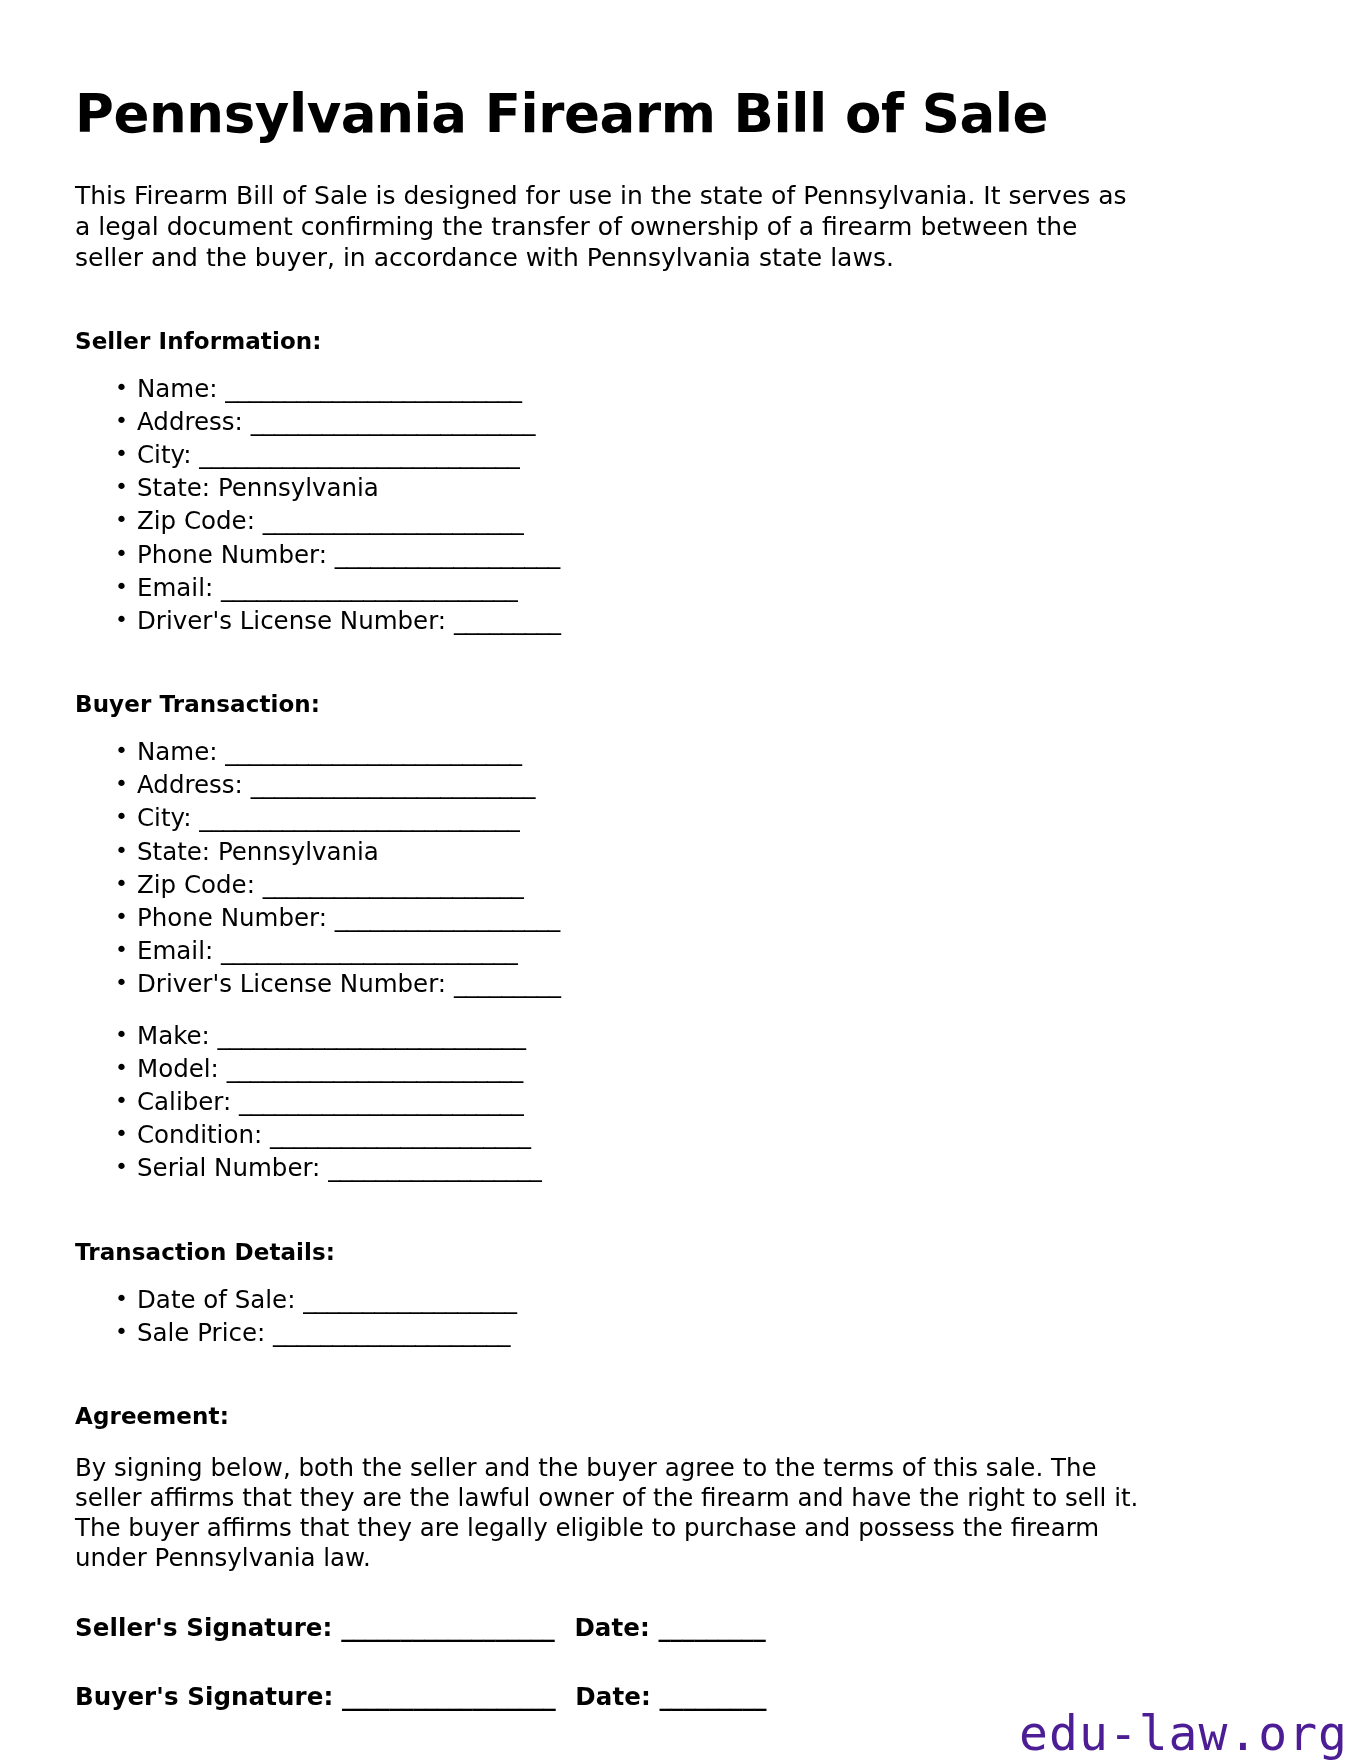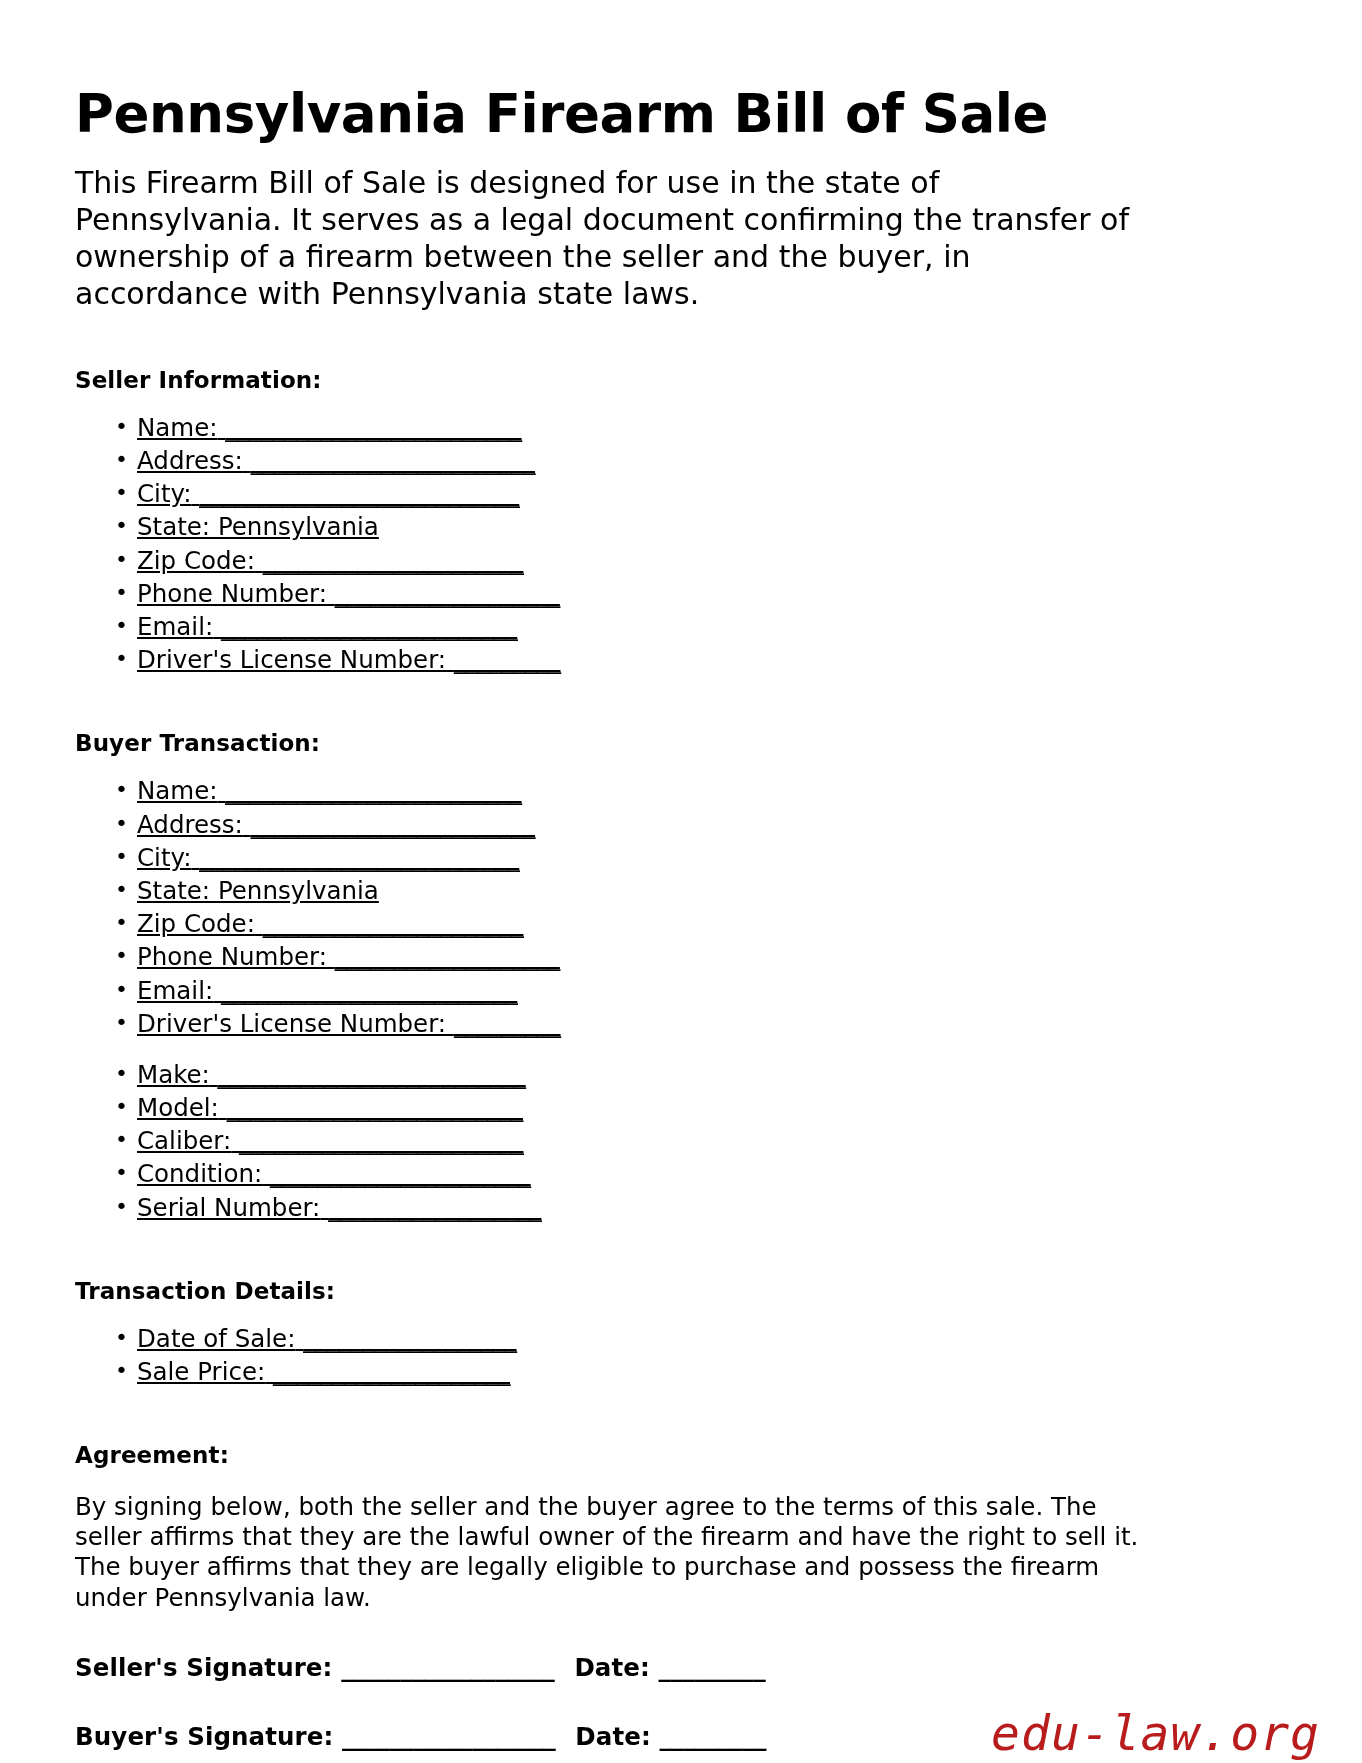--- a/index.html
+++ b/index.html
@@ -26,44 +26,43 @@
   }
   .doc-title {
     font-size: 53px;
     font-weight: bold;
     line-height: 1.12;
     letter-spacing: -0.4px;
     margin: 0 0 0 0;
     padding-top: 10px;
   }
   .intro {
-    font-size: 30px;
+    font-size: 25px;
     line-height: 1.23;
-    margin-top: 22px;
+    margin-top: 38px;
     max-width: 1205px;
   }
   .section-heading {
     font-size: 23px;
     font-weight: bold;
     margin-top: 54px;
     margin-bottom: 0;
     letter-spacing: 0.1px;
   }
   ul.field-list {
     list-style: none;
     margin: 18px 0 0 0;
     padding: 0;
   }
   ul.field-list > li {
     position: relative;
     font-size: 24.5px;
     line-height: 1.355;
     padding-left: 62px;
     white-space: nowrap;
-    text-decoration: underline;
   }
   ul.field-list > li::before {
     content: "\2022";
     position: absolute;
     left: 40px;
     top: 0;
     font-size: 22px;
     line-height: 1.48;
   }
   .blank {
@@ -81,28 +80,27 @@
     margin-top: 40px;
     white-space: nowrap;
     letter-spacing: 0.1px;
   }
   .sig-row .gap-date {
     display: inline-block;
     width: 20px;
   }
   .watermark {
     position: absolute;
-    right: 42px;
+    right: 14px;
     bottom: 2px;
     font-family: "DejaVu Sans Mono", monospace;
     font-size: 48px;
-    color: #b91c1c;
+    color: #4c1d95;
     letter-spacing: 1px;
     white-space: nowrap;
-    font-style: italic;
   }
 </style>
 </head>
 <body>
 
 <div class="page">
 
   <h1 class="doc-title">Pennsylvania Firearm Bill of Sale</h1>
 
   <p class="intro">This Firearm Bill of Sale is designed for use in the state of Pennsylvania. It serves as a legal document confirming the transfer of ownership of a firearm between the seller and the buyer, in accordance with Pennsylvania state laws.</p>

